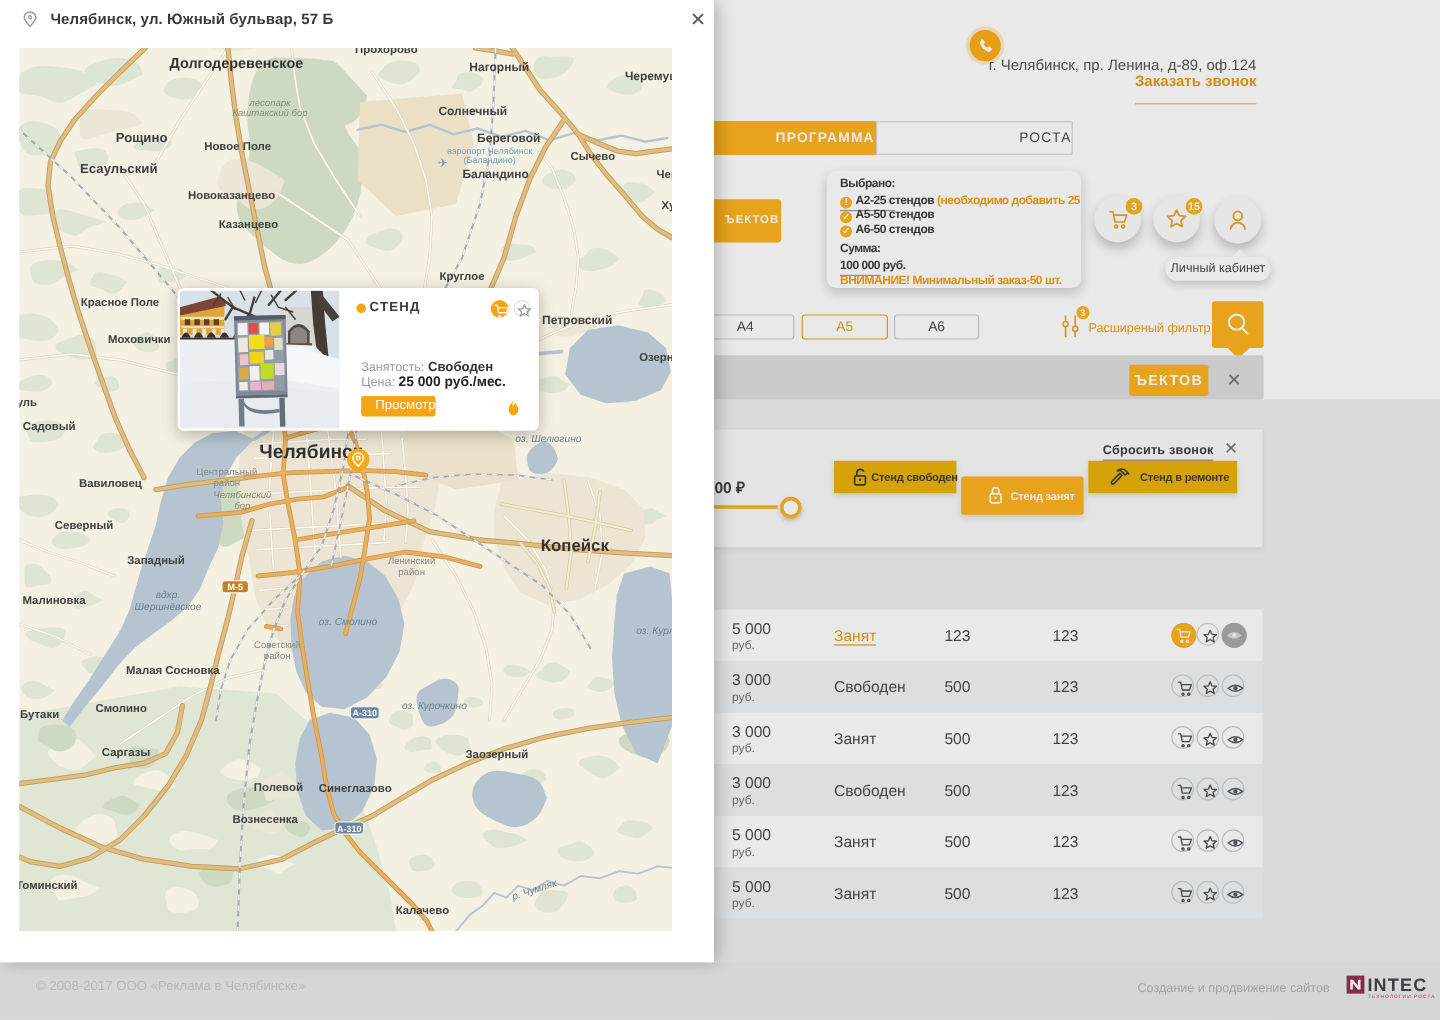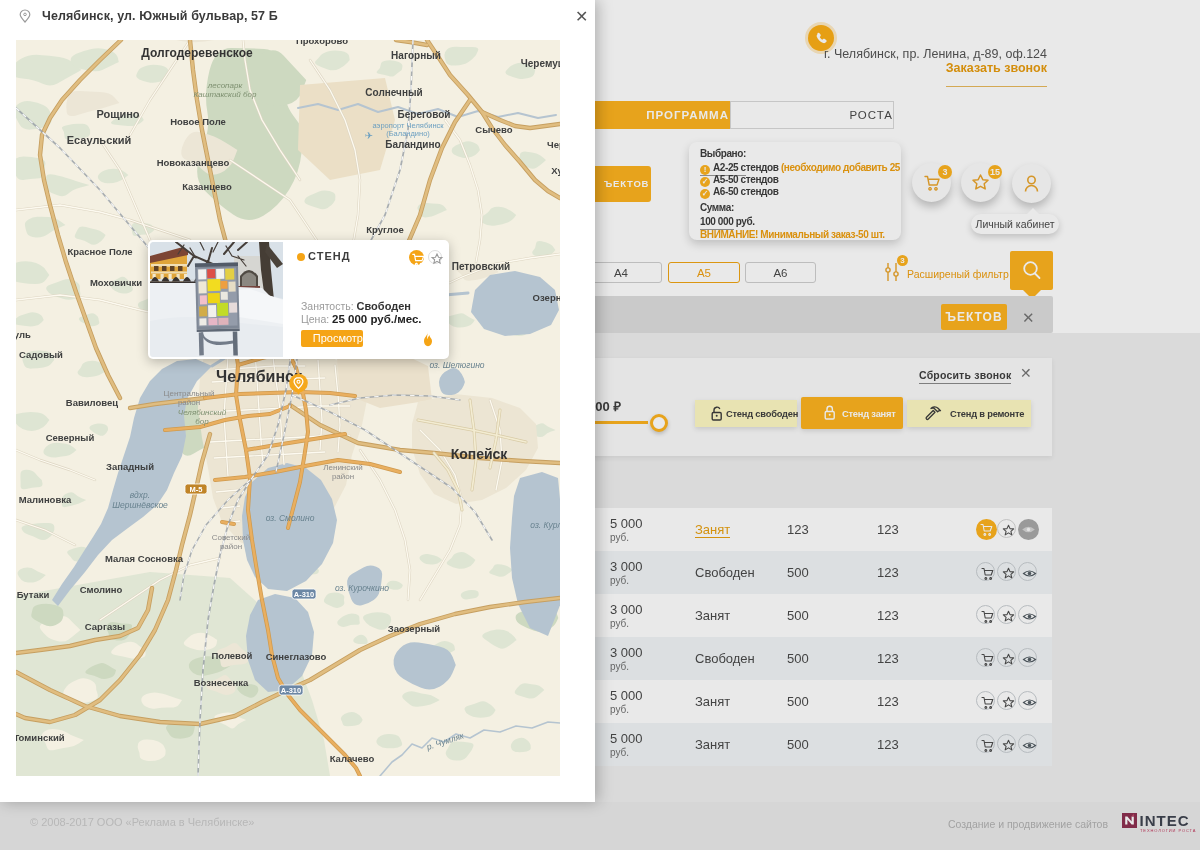--- a/index.html
+++ b/index.html
@@ -44,21 +44,21 @@
 #searchnotch{left:1023px;top:290px;width:0;height:0;border-left:9px solid transparent;border-right:9px solid transparent;border-top:9px solid #fdb31f}
 #searchbar{left:540px;top:296px;width:513px;height:37px;background:#dedede;border-radius:2px}
 #najti{left:941px;top:304px;width:66px;height:26px;background:#fdb31f;border-radius:2px;color:#fff;font-size:12px;font-weight:bold;letter-spacing:1px;text-align:center;line-height:26px}
 .xicon{position:absolute;color:#757575;font-size:15px;line-height:13px}
 
 #fpanel{left:540px;top:358px;width:512px;height:98px;background:#fafafa;box-shadow:0 2px 5px rgba(0,0,0,.07)}
 #sbros{left:919px;top:369px;font-size:10.5px;font-weight:bold;letter-spacing:.2px;color:#3f3f3f;border-bottom:1px solid #8a8a8a;padding-bottom:2px}
 #pricelbl{left:420px;top:397px;width:201px;text-align:right;font-size:13px;font-weight:bold;color:#3f3f3f}
 #slider{left:540px;top:421px;width:108px;height:3px;background:#fdb31f}
 #knob{left:650px;top:414px;width:18px;height:18px;border-radius:50%;background:#fff;border:3px solid #fdb31f;box-shadow:0 2px 4px rgba(0,0,0,.2)}
-.stbtn{position:absolute;top:400px;height:27px;background:#fef9c3;box-shadow:0 2px 5px rgba(0,0,0,.13);font-size:9.3px;font-weight:bold;color:#3f3f3f;white-space:nowrap;letter-spacing:-0.2px}
+.stbtn{position:absolute;top:384px;height:27px;background:#eab308;box-shadow:0 2px 5px rgba(0,0,0,.13);font-size:9.3px;font-weight:bold;color:#3f3f3f;white-space:nowrap;letter-spacing:-0.2px}
 #stb1{left:695px;width:102px}
 #stb2{left:801px;top:397px;height:32px;width:102px;background:#fdb31f;color:#fff;border-radius:2px}
 #stb3{left:907px;width:124px}
 
 #thead{left:540px;top:469px;width:512px;height:38.5px;background:#fdb31f;color:#fff;font-size:10px;font-weight:bold;letter-spacing:.6px}
 #thead span{position:absolute;top:13px}
 .trow{position:absolute;left:540px;width:512px;height:43.1px;font-size:13px;color:#4a4a4a}
 .trow .c{position:absolute;top:14px}
 .price{position:absolute;left:70px;top:9px;line-height:13px;font-weight:normal}
 .price small{font-size:10px;color:#707070;font-weight:normal}

